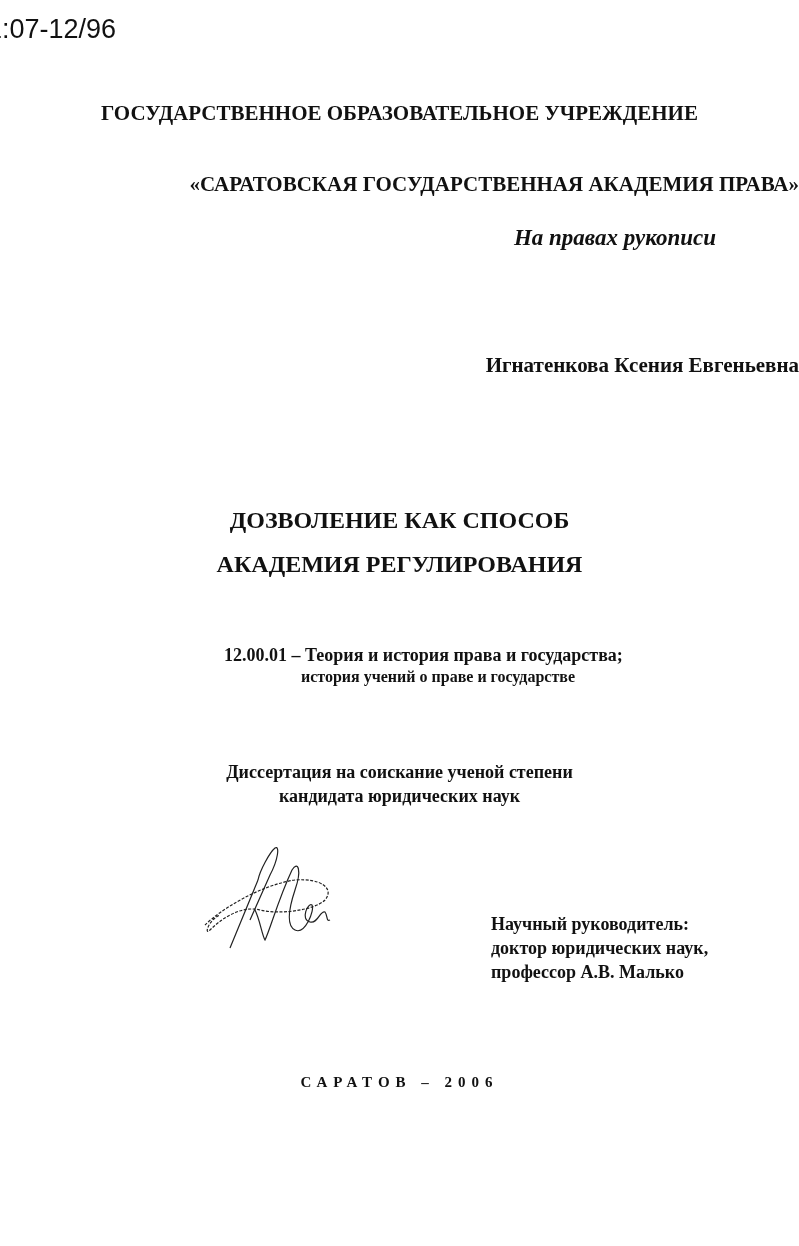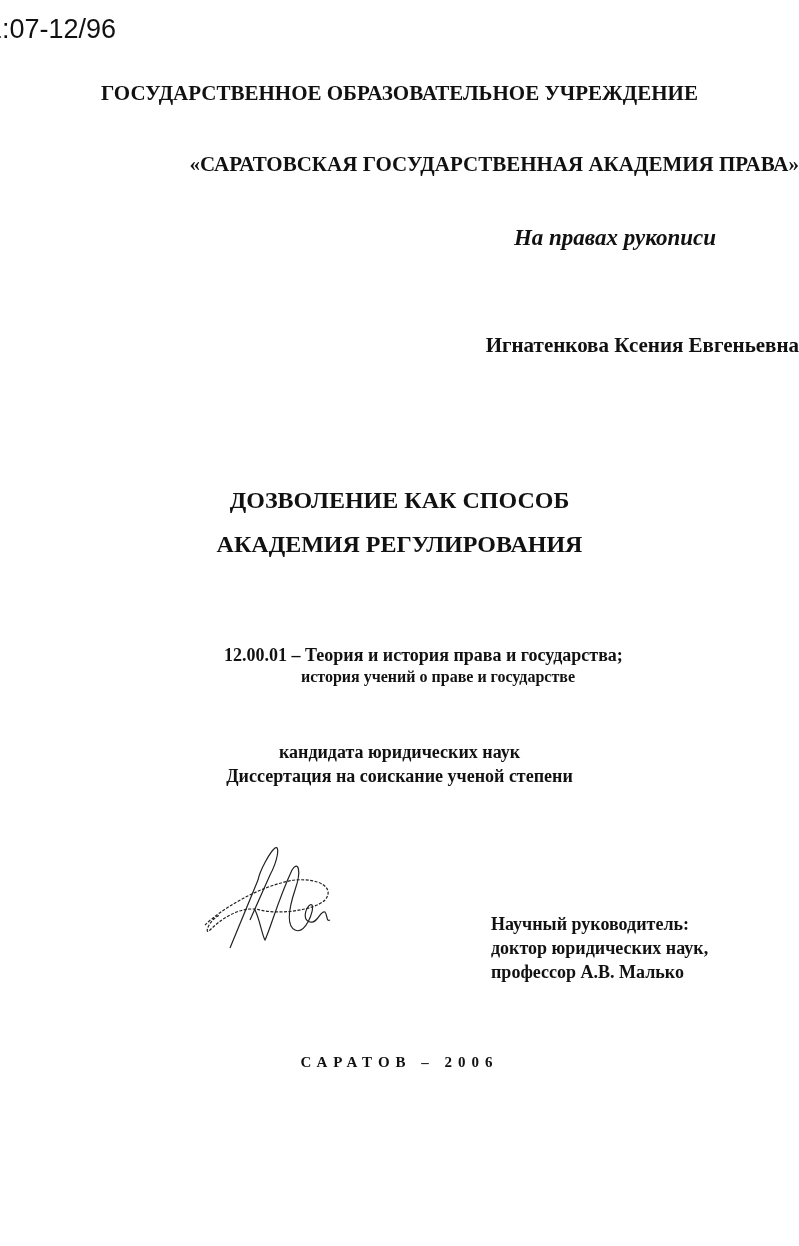--- a/index.html
+++ b/index.html
@@ -9,21 +9,21 @@
     color: #111111;
   }
   .abs { position: absolute; }
   .code {
     left: 0; width: 799px; top: 14px; text-align: left;
     font-family: "Liberation Sans", "DejaVu Sans", sans-serif;
     font-size: 27px; letter-spacing: 0px; color: #111;
     padding-left: 4px;
   }
   .code span { position: relative; left: -32px; }
-  .center { left: 0; width: 799px; text-align: center; font-weight: bold; }
+  .center { left: 0; width: 799px; text-align: center; font-weight: bold; margin-top: 20px; }
   .inst { top: 80px; font-size: 21px; line-height: 26px; }
   .acad { top: 152px; font-size: 21px; text-align: right; }
   .rights { top: 225px; right: 83px; font-style: italic; font-weight: bold; font-size: 23px; }
   .author { top: 333px; font-size: 21px; text-align: right; }
   .title { top: 478px; font-size: 24px; line-height: 44px; }
   .spec1 { top: 645px; left: 224px; font-weight: bold; font-size: 18px; }
   .spec2 { top: 668px; left: 301px; font-weight: bold; font-size: 16px; }
   .diss { top: 740px; font-size: 18px; line-height: 24px; }
   .adv { top: 885px; left: 491px; font-weight: bold; font-size: 18px; line-height: 24px; margin-top: 27px; }
   .city { top: 1054px; font-size: 15px; letter-spacing: 6px; }
@@ -46,22 +46,22 @@
 
 <div class="abs center title">
   <div>ДОЗВОЛЕНИЕ КАК СПОСОБ</div>
   <div>АКАДЕМИЯ РЕГУЛИРОВАНИЯ</div>
 </div>
 
 <div class="abs spec1">12.00.01 – Теория и история права и государства;</div>
 <div class="abs spec2">история учений о праве и государстве</div>
 
 <div class="abs center diss">
+  <div>Диссертация на соискание ученой степени</div>
   <div>кандидата юридических наук</div>
-  <div>Диссертация на соискание ученой степени</div>
 </div>
 
 <svg class="abs sig" viewBox="0 0 150 120" fill="none" stroke="#222" stroke-width="1.2">
   <path d="M30 108 L58 40 M58 40 C60 30 70 12 75 8 C80 5 78 20 70 35 L50 80"></path>
   <path d="M5 85 C20 70 60 45 95 40 C120 38 135 48 125 60 C115 70 80 75 60 70 C40 65 20 80 10 90 C4 96 8 80 20 75" stroke-dasharray="3 1.5"></path>
   <path d="M55 70 C60 80 62 95 65 100 C70 90 78 60 92 30 C98 20 102 30 95 50 C90 65 85 85 95 90 C105 95 115 70 112 65 C108 62 100 80 110 82 C118 84 120 70 125 72 C128 76 126 82 130 80"></path>
 </svg>
 
 <div class="abs adv">
   <div>Научный руководитель:</div>

